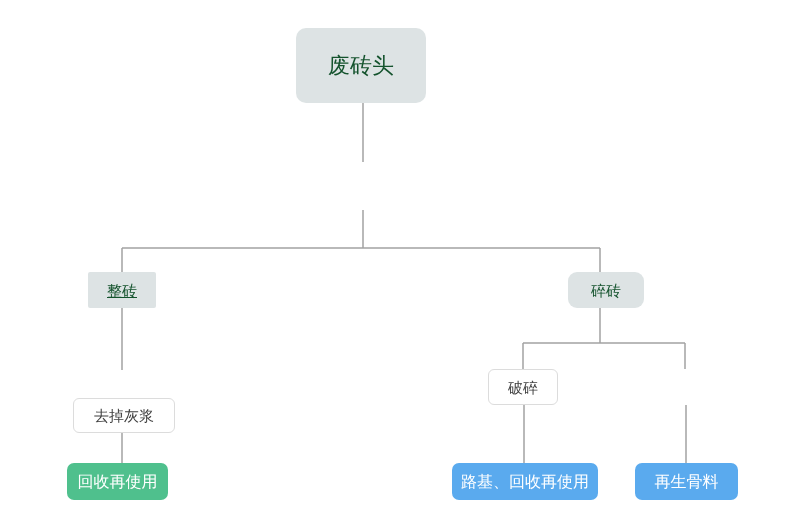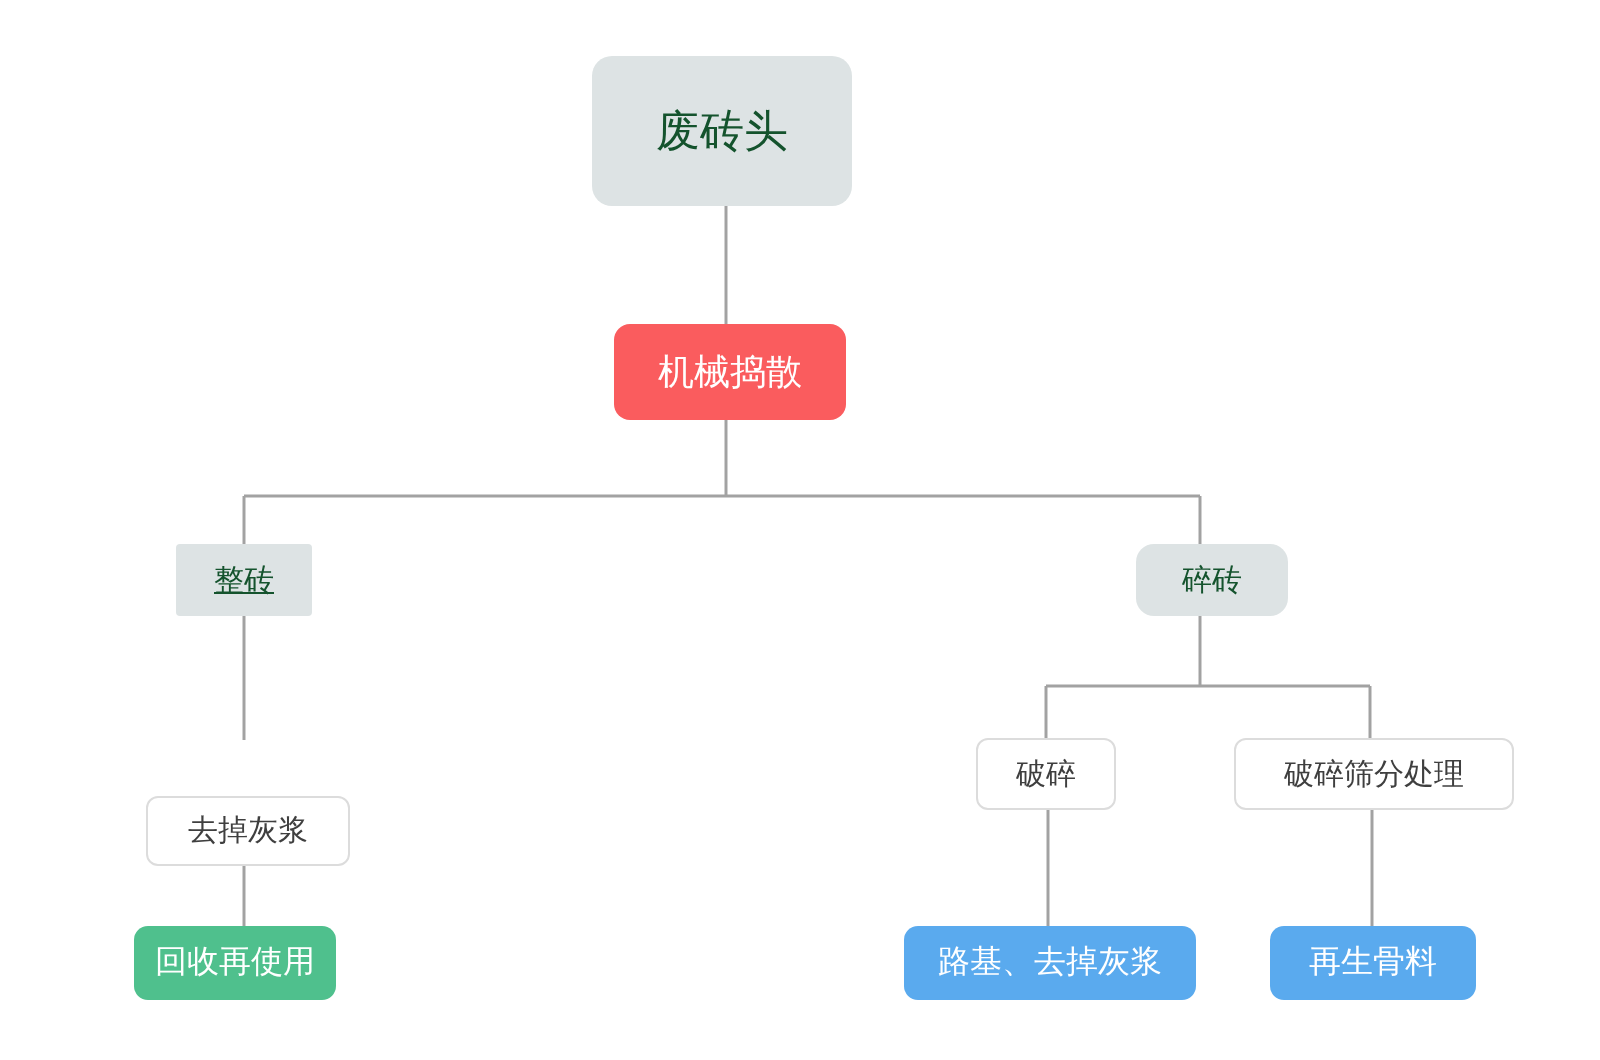--- a/index.html
+++ b/index.html
@@ -71,31 +71,29 @@
     <path d="M600 308 L600 343"></path>
     <path d="M523 343 L685 343"></path>
     <path d="M523 343 L523 369"></path>
     <path d="M685 343 L685 369"></path>
     <path d="M524 405 L524 463"></path>
     <path d="M686 405 L686 463"></path>
   </svg>
 
   <div id="n-root" class="node node-gray">废砖头</div>
 
-  <div id="n-mech" class="node node-red">机械捣散</div>
 
   <div id="n-whole" class="node node-gray">整砖</div>
 
   <div id="n-broken" class="node node-gray">碎砖</div>
 
   <div id="n-mortar" class="node node-white">去掉灰浆</div>
 
   <div id="n-crush" class="node node-white">破碎</div>
 
-  <div id="n-screen" class="node node-white">破碎筛分处理</div>
 
   <div id="n-reuse" class="node node-green">回收再使用</div>
 
-  <div id="n-road" class="node node-blue">路基、去掉灰浆</div>
+  <div id="n-road" class="node node-blue">路基、回收再使用</div>
 
   <div id="n-agg" class="node node-blue">再生骨料</div>
 
 </div>
 
 </body></html>

